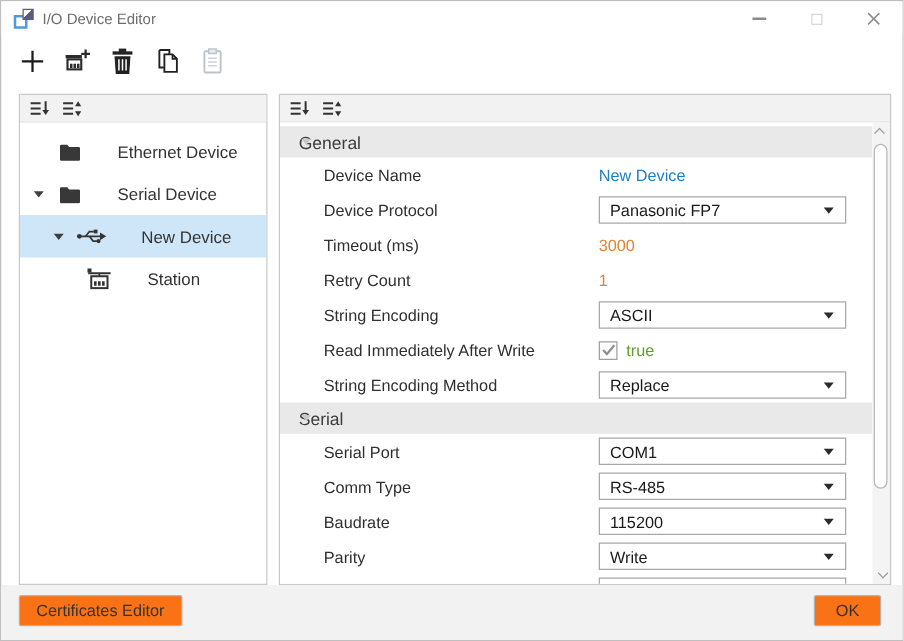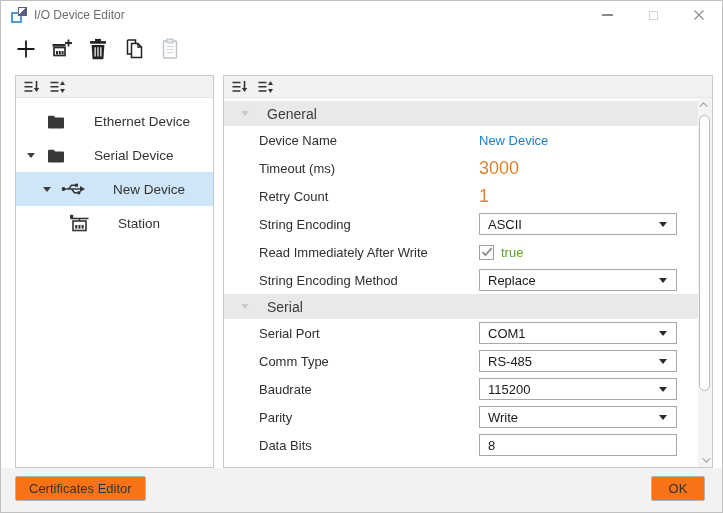--- a/index.html
+++ b/index.html
@@ -34,26 +34,26 @@
   .tree-row.selected { background:#cfe6f8; }
   .t-expander { position:absolute; width:0; height:0; border-left:4.5px solid transparent; border-right:4.5px solid transparent; border-top:5.5px solid #3f3f3f; cursor:pointer; }
   .tree-label { white-space:nowrap;margin-left:20px; }
 
   
   .prop-panel { left:222px; top:74px; width:490px; height:393px; }
   .prop-content { position:absolute; top:22px; left:0; right:14px; bottom:0; overflow:hidden; background:#fff; }
   .section-header { position:relative; height:25px; background:#e9e9e9; display:flex; align-items:center; font-size:14px; color:#3c3c3c; }
   .section-header:first-child { margin-top:3px; }
   .s-expander { position:absolute; left:17px; width:0; height:0; border-left:4.5px solid transparent; border-right:4.5px solid transparent; border-top:5.5px solid #c9c9c9; cursor:pointer; }
-  .section-title { margin-left:43px; }
+  .section-title { margin-left:15px; }
   .prow { position:relative; height:28px; display:flex; align-items:center; }
   .plabel { position:absolute; left:35px; font-size:13px; color:#2f2f2f; white-space:nowrap; }
   .pvalue-zone { position:absolute; left:255px; display:flex; align-items:center; }
   .val-blue { font-size:13px; color:#1d7fc3; }
-  .val-orange { font-size:18px; color:#e2832e; }
+  .val-orange { font-size:13px; color:#e2832e; }
   .dropdown { width:198px; height:22px; border:1px solid #a8a8a8; background:#fff; display:flex; align-items:center; padding-left:8px; position:relative; cursor:pointer; }
   .dd-text { font-size:13px; color:#1a1a1a; }
   .caret { position:absolute; right:9px; width:0; height:0; border-left:4.5px solid transparent; border-right:4.5px solid transparent; border-top:5.5px solid #2b2b2b; }
   .checkbox { width:15px; height:15px; border:1px solid #9f9f9f; background:#fdfdfd; display:flex; align-items:center; justify-content:center; cursor:pointer; }
   .val-green { font-size:13px; color:#5f9e2b; margin-left:7px; }
 
   
   .vscroll { position:absolute; top:22px; right:0; bottom:0; width:14px; background:#f4f4f4; }
   .scroll-arrow { position:absolute; left:0; width:14px; height:14px; display:flex; align-items:center; justify-content:center; cursor:pointer; }
   .scroll-arrow.up { top:0; }
@@ -224,20 +224,29 @@
         <span class="section-title">General</span>
       </div>
 
       <div class="prow">
         <span class="plabel">Device Name</span>
         <span class="pvalue-zone">
             <span class="val-blue">New Device</span>
           </span>
       </div>
 
+      <div class="prow">
+        <span class="plabel">Device Protocol</span>
+        <span class="pvalue-zone">
+          <span class="dropdown">
+            <span class="dd-text">Panasonic FP7</span>
+            <span class="caret"></span>
+          </span>
+        </span>
+      </div>
 
       <div class="prow">
         <span class="plabel">Timeout (ms)</span>
         <span class="pvalue-zone">
             <span class="val-orange">3000</span>
           </span>
       </div>
 
       <div class="prow">
         <span class="plabel">Retry Count</span>

